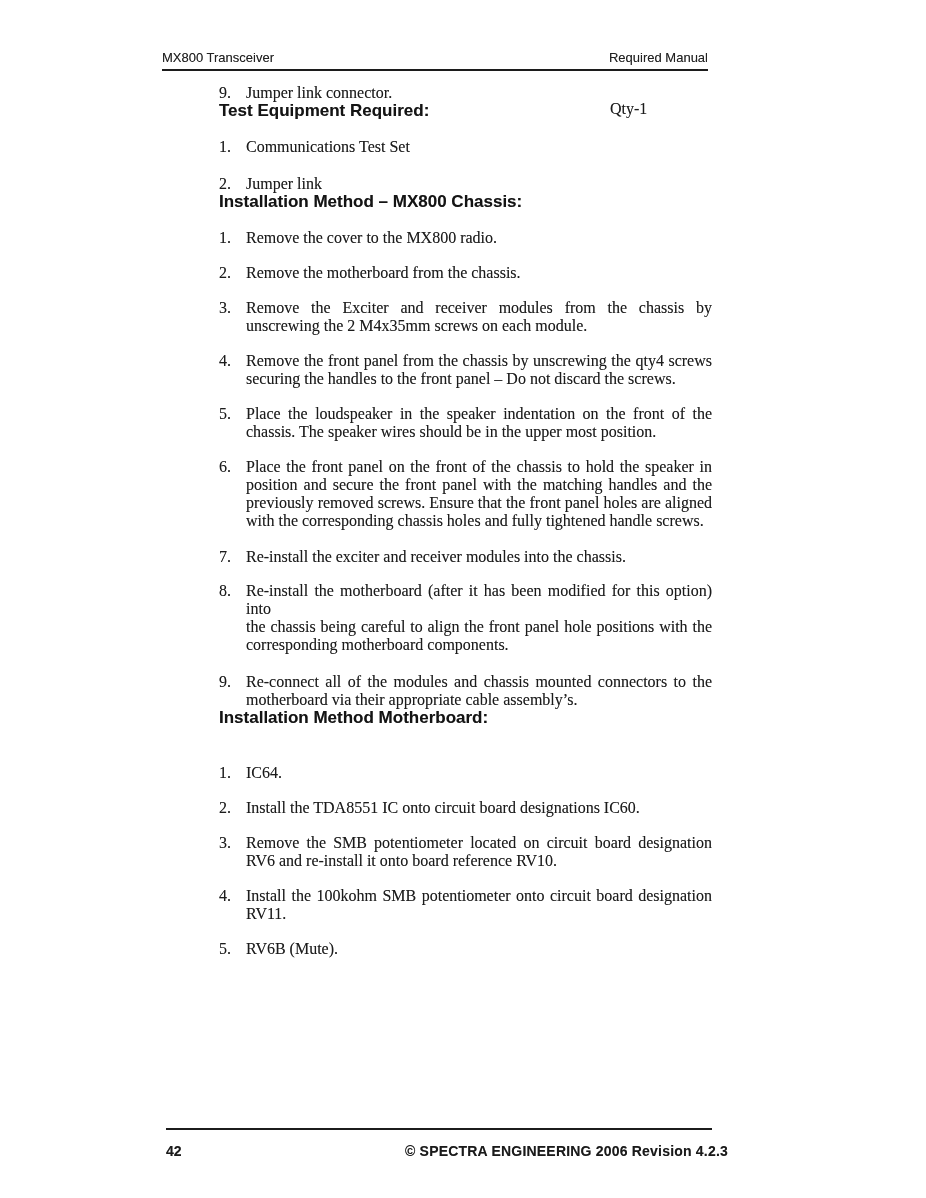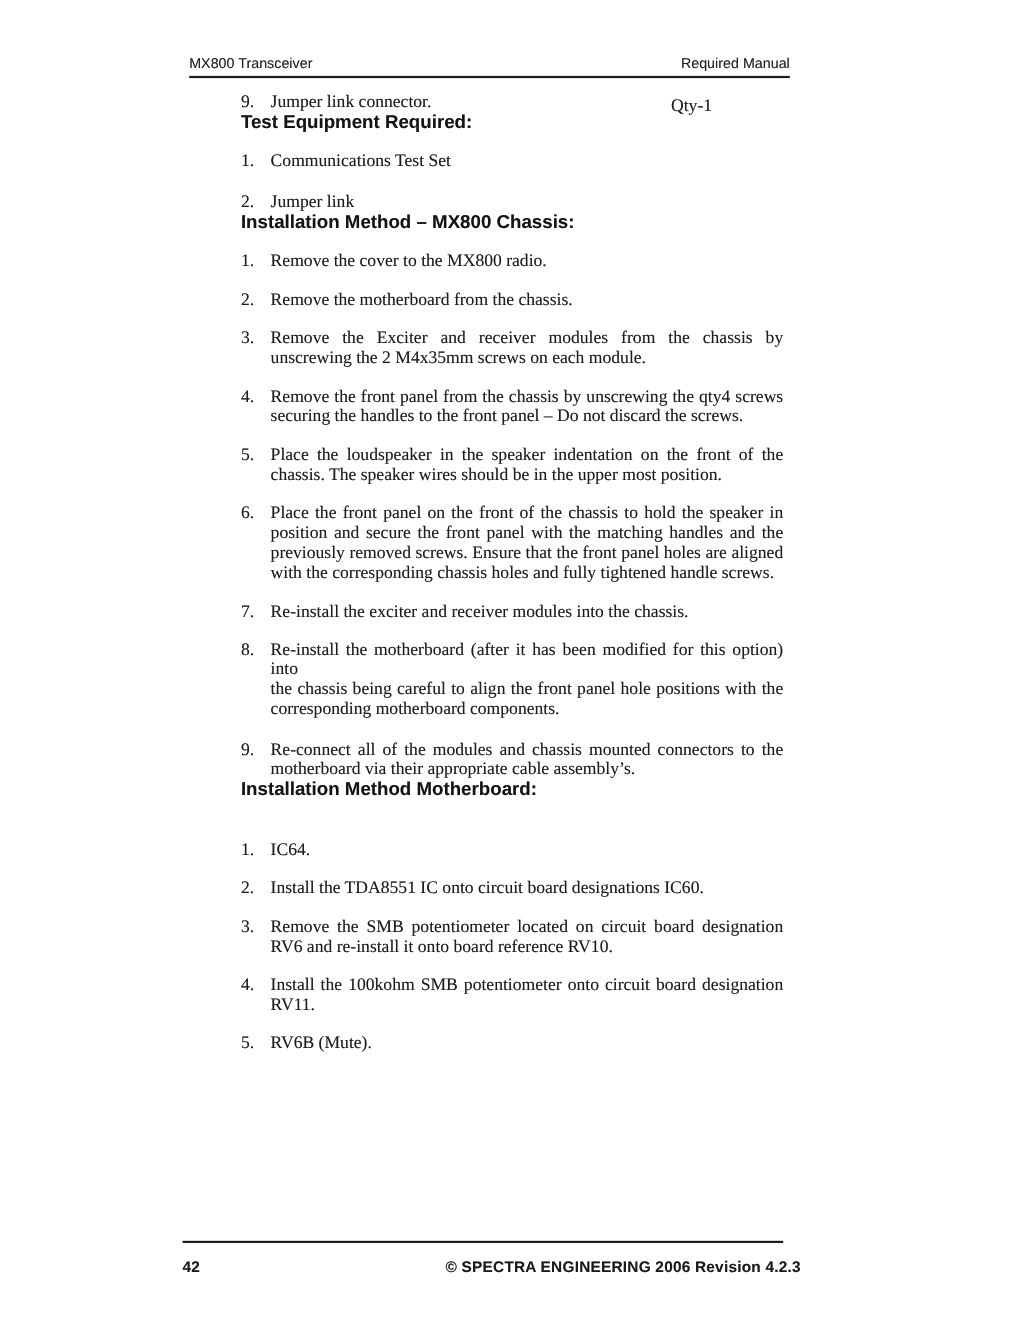--- a/index.html
+++ b/index.html
@@ -6,21 +6,21 @@
   .page {
     position:relative;
     width:926px; height:1198px;
     background:#ffffff;
     color:#1f1f1f;
     overflow:hidden;
     text-shadow: 0 0 0.4px rgba(40,40,40,0.45);
   }
   
   .header {
-    position:absolute; left:172px; top:51px; width:546px;
+    position:absolute; left:162px; top:51px; width:546px;
     display:flex; justify-content:space-between; align-items:baseline;
     font-family:"Liberation Sans", sans-serif;
     font-size:13px; line-height:13px; color:#222;
     padding-bottom:5px;
     border-bottom:2px solid #1c1c1c;
   }
   
   .body {
     position:absolute; left:219px; top:84px; width:493px;
     font-family:"Liberation Serif", serif;
@@ -29,21 +29,21 @@
   h2.heading {
     margin:0; padding:0;
     font-family:Liberation Sans, sans-serif;
     font-size:17px; line-height:18px; font-weight:bold; color:#141414;
   }
   .item { position:relative; display:flex; margin:0; }
   .num { flex:0 0 27px; }
   .txt { flex:1 1 auto; min-width:0; }
   .ln { text-align:left; }
   .ln.j { text-align:justify; text-align-last:justify; }
-  .qty { position:absolute; left:391px; top:4px; white-space:nowrap; }
+  .qty { position:absolute; left:391px; top:16px; white-space:nowrap; }
   .mt16 { margin-top:16px; }
   .mt17 { margin-top:17px; }
   .mt18 { margin-top:18px; }
   .mt19 { margin-top:19px; }
   .mt37 { margin-top:37px; }
   
   .footer {
     position:absolute; left:166px; top:1128px; width:546px;
     border-top:2px solid #1c1c1c;
     padding-top:14px;

